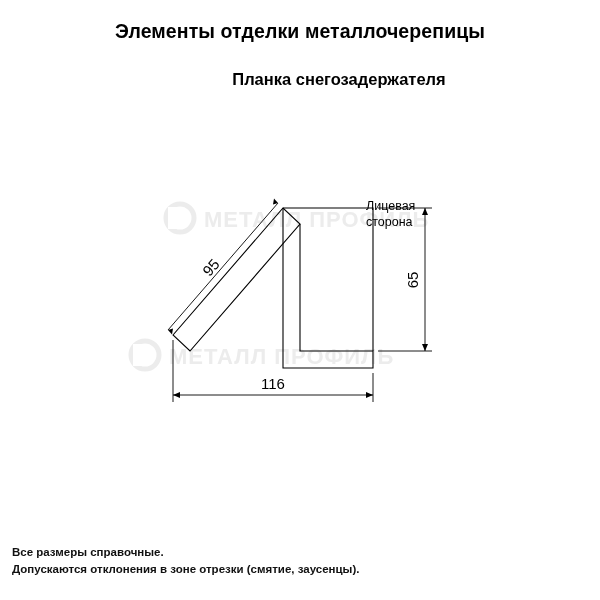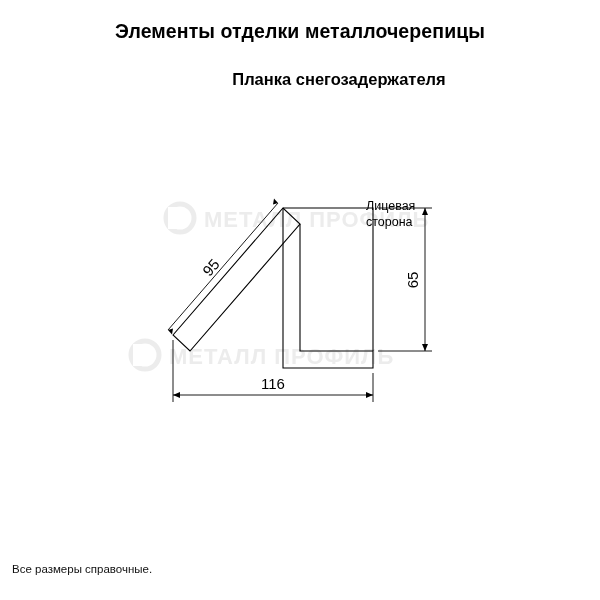--- a/index.html
+++ b/index.html
@@ -65,20 +65,21 @@
     width: 520px;
     height: 290px;
   }
   .footer {
     position: absolute;
     left: 12px;
     bottom: 22px;
     font-size: 11.5px;
     color: #111;
     line-height: 17px;
+    font-weight: bold;
   }
   .footer div { white-space: nowrap; }
   svg { display: block; }
   text { font-family: "Liberation Sans", sans-serif; }
 </style>
 </head>
 <body>
 
 <div class="page">
 
@@ -144,15 +145,16 @@
         <path d="M173,255 l7,-3 l0,6 z" fill="#000" stroke="none"></path>
         <path d="M373,255 l-7,-3 l0,6 z" fill="#000" stroke="none"></path>
       </g>
       <text x="273" y="249" font-size="15" fill="#000" text-anchor="middle">116</text>
 
     </svg>
   </div>
 
   <div class="footer">
     <div>Все размеры справочные.</div>
+    <div>Допускаются отклонения в зоне отрезки (смятие, заусенцы).</div>
   </div>
 
 </div>
 
 </body></html>

